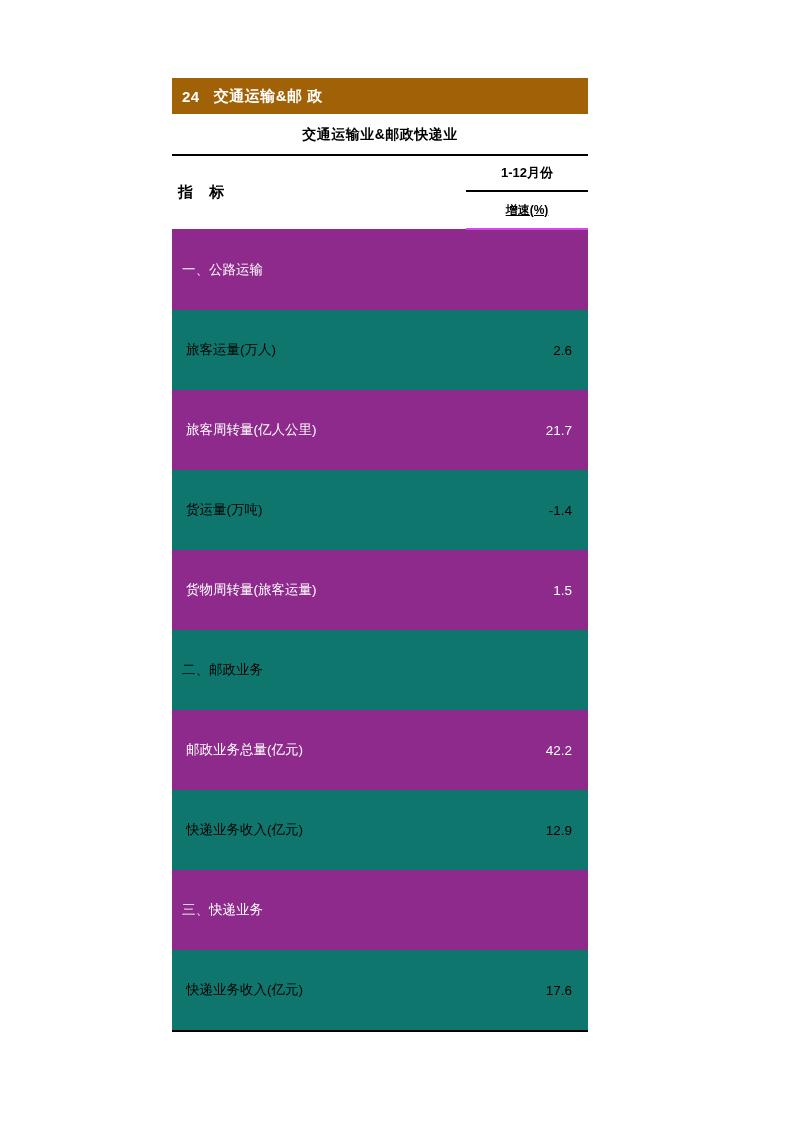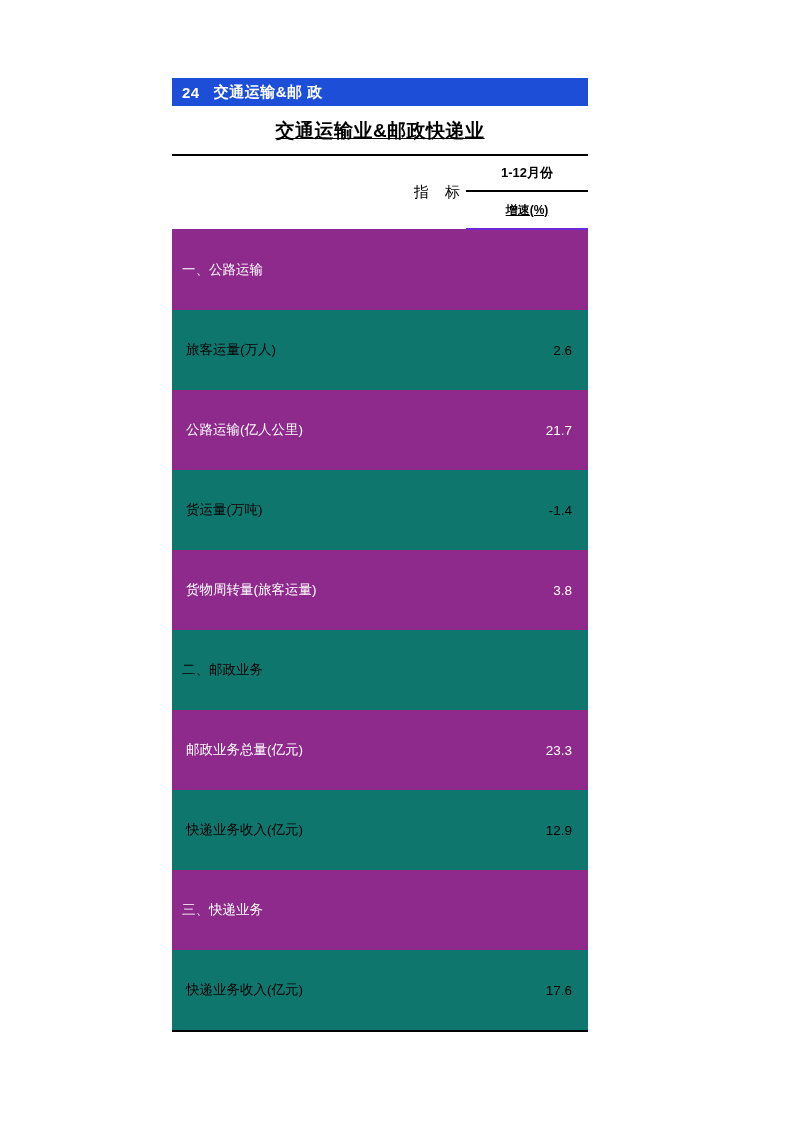--- a/index.html
+++ b/index.html
@@ -15,42 +15,41 @@
     position: relative;
   }
   .page {
     position: absolute;
     left: 172px;
     top: 78px;
     width: 416px;
   }
   
   .section-band {
-    background: #1d4ed8;
+    background: #a16207;
     color: #ffffff;
-    height: 28px;
+    height: 36px;
     display: flex;
     align-items: center;
     font-weight: bold;
     font-size: 15px;
     padding-left: 10px;
     box-sizing: border-box;
     letter-spacing: 0.5px;
   }
   .section-band .num {
     margin-right: 14px;
   }
   .doc-title {
     text-align: center;
-    font-size: 19px;
+    font-size: 14px;
     font-weight: bold;
     color: #000000;
     padding: 12px 0 10px 0;
     letter-spacing: 0.5px;
-    text-decoration: underline;
   }
   table.data {
     border-collapse: collapse;
     width: 416px;
     table-layout: fixed;
   }
   table.data td, table.data th {
     padding: 0;
     margin: 0;
   }
@@ -62,37 +61,37 @@
   }
   .head-row1 td {
     height: 34px;
     vertical-align: middle;
   }
   .head-row2 td {
     height: 36px;
     vertical-align: middle;
   }
   .hdr-indicator {
-    text-align: right;
-    font-weight: normal;
+    text-align: left;
+    font-weight: bold;
     font-size: 15px;
     letter-spacing: 6px;
     text-indent: 6px;
   }
   .hdr-period {
     text-align: center;
     font-weight: bold;
     font-size: 13px;
     border-bottom: 2px solid #000000;
   }
   .hdr-unit {
     text-align: center;
     font-weight: bold;
     font-size: 12px;
-    border-bottom: 2px solid #6d28d9;
+    border-bottom: 2px solid #d946ef;
     text-decoration: underline;
   }
   tr.datarow td {
     height: 80px;
     vertical-align: middle;
     font-size: 13.5px;
   }
   tr.datarow td.label {
     padding-left: 14px;
   }
@@ -147,38 +146,38 @@
 
       <tr class="datarow shade group">
         <td class="label">一、公路运输</td>
         <td class="value"></td>
       </tr>
       <tr class="datarow plain">
         <td class="label">旅客运量(万人)</td>
         <td class="value">2.6</td>
       </tr>
       <tr class="datarow shade">
-        <td class="label">公路运输(亿人公里)</td>
+        <td class="label">旅客周转量(亿人公里)</td>
         <td class="value">21.7</td>
       </tr>
       <tr class="datarow plain">
         <td class="label">货运量(万吨)</td>
         <td class="value">-1.4</td>
       </tr>
       <tr class="datarow shade">
         <td class="label">货物周转量(旅客运量)</td>
-        <td class="value">3.8</td>
+        <td class="value">1.5</td>
       </tr>
       <tr class="datarow plain group">
         <td class="label">二、邮政业务</td>
         <td class="value"></td>
       </tr>
       <tr class="datarow shade">
         <td class="label">邮政业务总量(亿元)</td>
-        <td class="value">23.3</td>
+        <td class="value">42.2</td>
       </tr>
       <tr class="datarow plain">
         <td class="label">快递业务收入(亿元)</td>
         <td class="value">12.9</td>
       </tr>
       <tr class="datarow shade group">
         <td class="label">三、快递业务</td>
         <td class="value"></td>
       </tr>
       <tr class="datarow plain">

